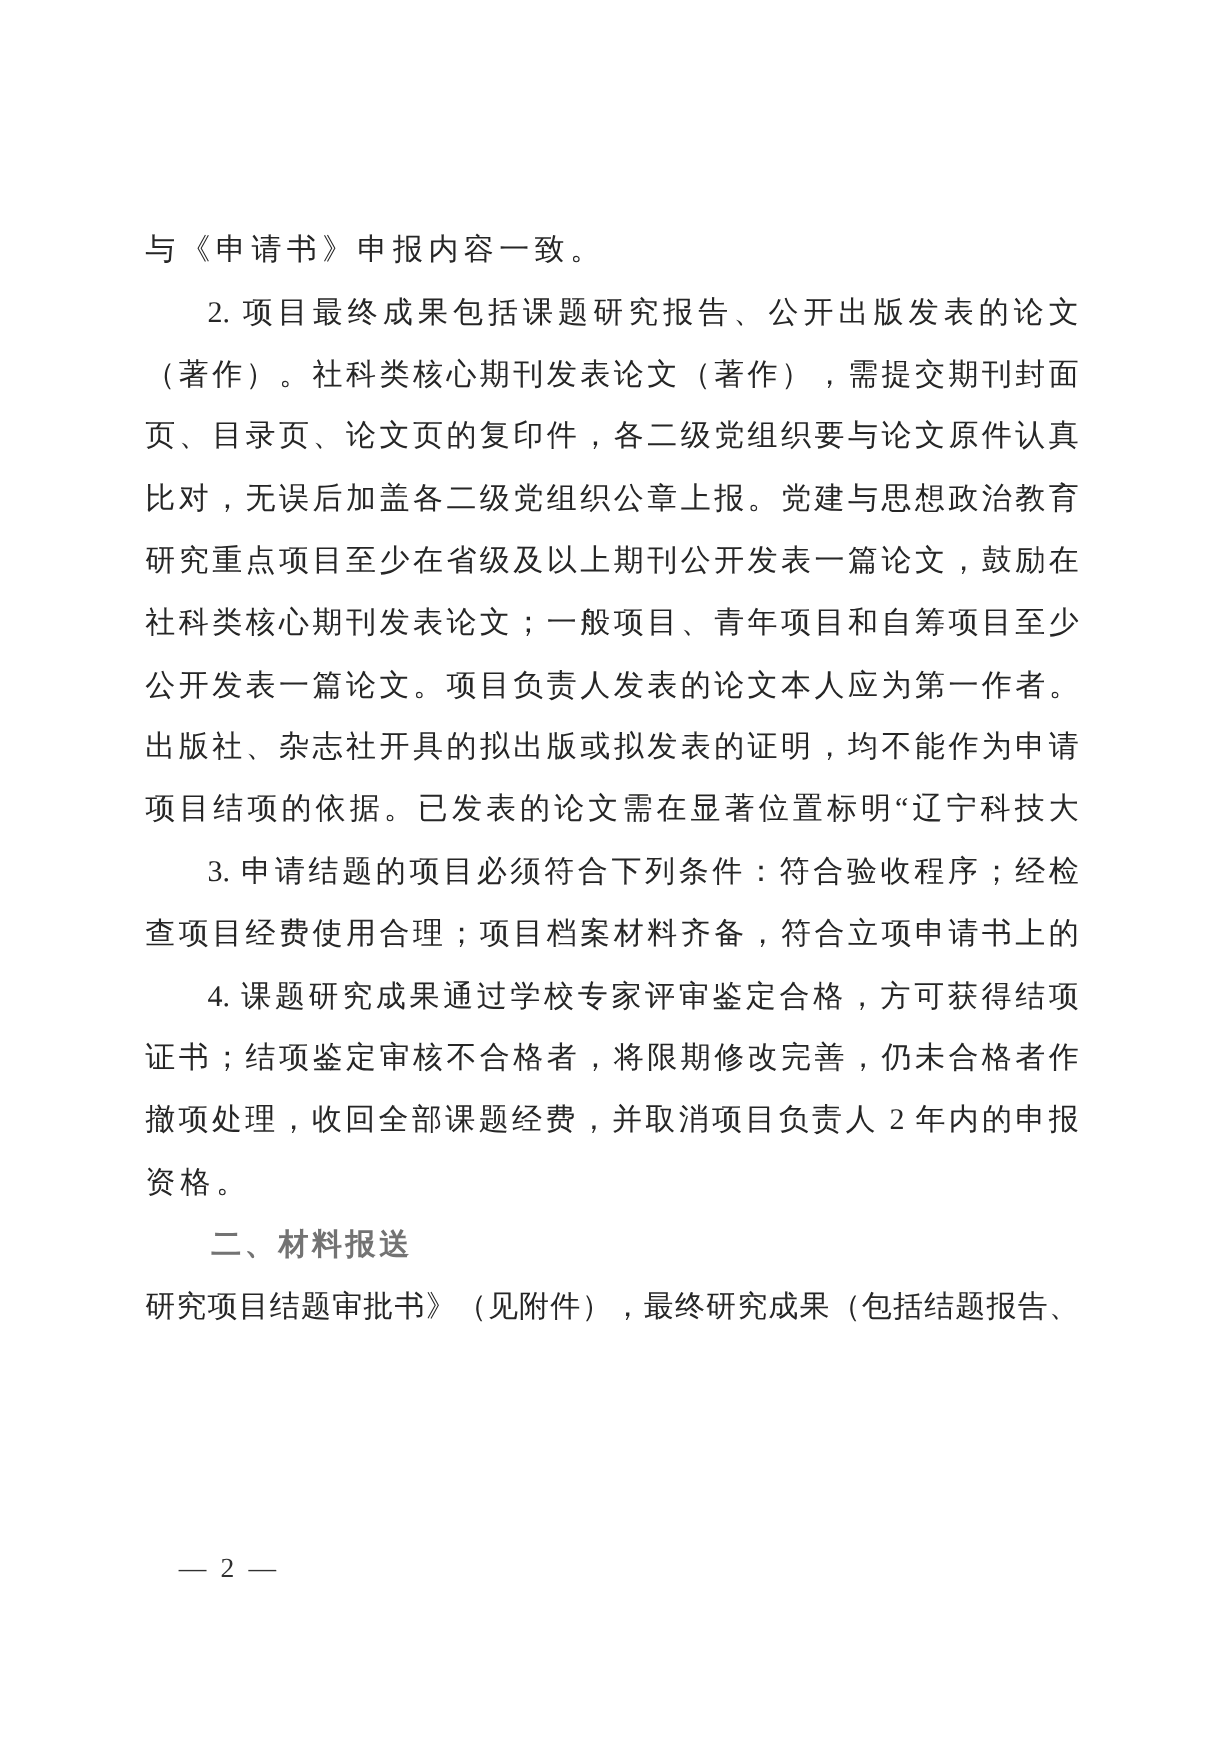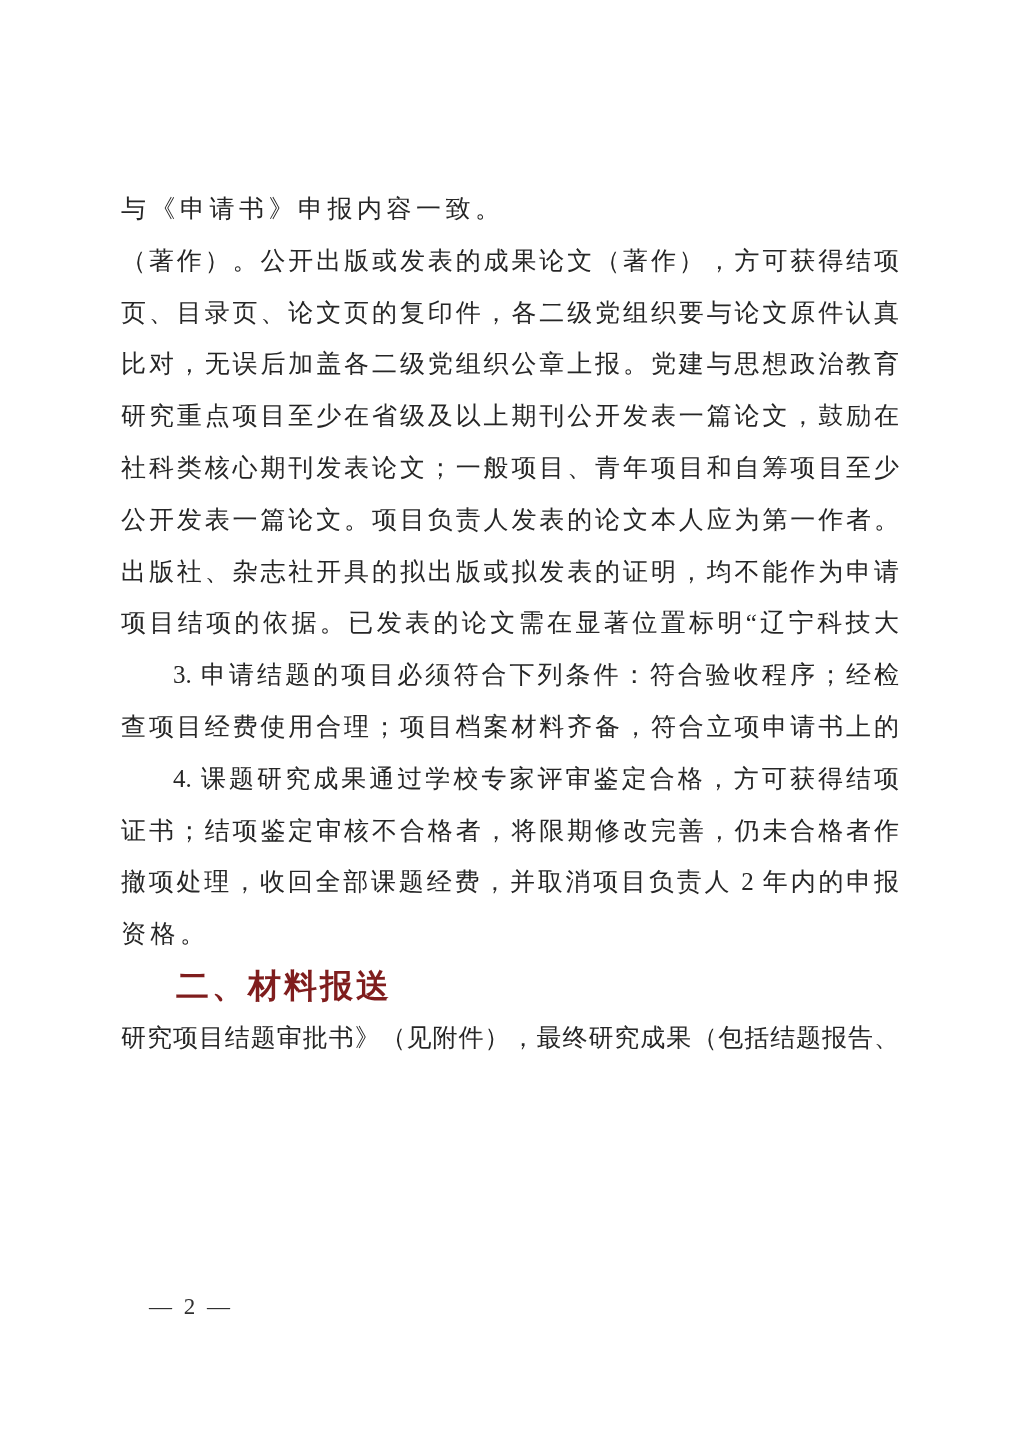--- a/index.html
+++ b/index.html
@@ -42,22 +42,22 @@
     text-indent: 52px;
   }
   .line.para-end {
     text-align: left;
     text-align-last: left;
     letter-spacing: 4.5px;
   }
   .line.heading-line {
     font-family: "Liberation Sans", sans-serif;
     font-weight: 700;
-    color: #7f1d1d;
-    font-size: 33px;
+    color: #737373;
+    font-size: 25px;
     text-align: left;
     text-align-last: left;
     letter-spacing: 3px;
     text-indent: 55px;
   }
   .page-number {
     position: absolute;
     left: 149px;
     top: 1293px;
     font-size: 23px;
@@ -66,21 +66,22 @@
     letter-spacing: 3px;
     font-family: "Liberation Serif", serif;
   }
 </style>
 </head>
 <body>
 
 <div class="page">
   <div class="doc-body">
       <div class="line para-end">与《申请书》申报内容一致。</div>
-      <div class="line">（著作）。公开出版或发表的成果论文（著作），方可获得结项</div>
+      <div class="line indent">2. 项目最终成果包括课题研究报告、公开出版发表的论文</div>
+      <div class="line">（著作）。社科类核心期刊发表论文（著作），需提交期刊封面</div>
       <div class="line">页、目录页、论文页的复印件，各二级党组织要与论文原件认真</div>
       <div class="line">比对，无误后加盖各二级党组织公章上报。党建与思想政治教育</div>
       <div class="line">研究重点项目至少在省级及以上期刊公开发表一篇论文，鼓励在</div>
       <div class="line">社科类核心期刊发表论文；一般项目、青年项目和自筹项目至少</div>
       <div class="line">公开发表一篇论文。项目负责人发表的论文本人应为第一作者。</div>
       <div class="line">出版社、杂志社开具的拟出版或拟发表的证明，均不能作为申请</div>
       <div class="line">项目结项的依据。已发表的论文需在显著位置标明“辽宁科技大</div>
       <div class="line indent">3. 申请结题的项目必须符合下列条件：符合验收程序；经检</div>
       <div class="line">查项目经费使用合理；项目档案材料齐备，符合立项申请书上的</div>
       <div class="line indent">4. 课题研究成果通过学校专家评审鉴定合格，方可获得结项</div>

